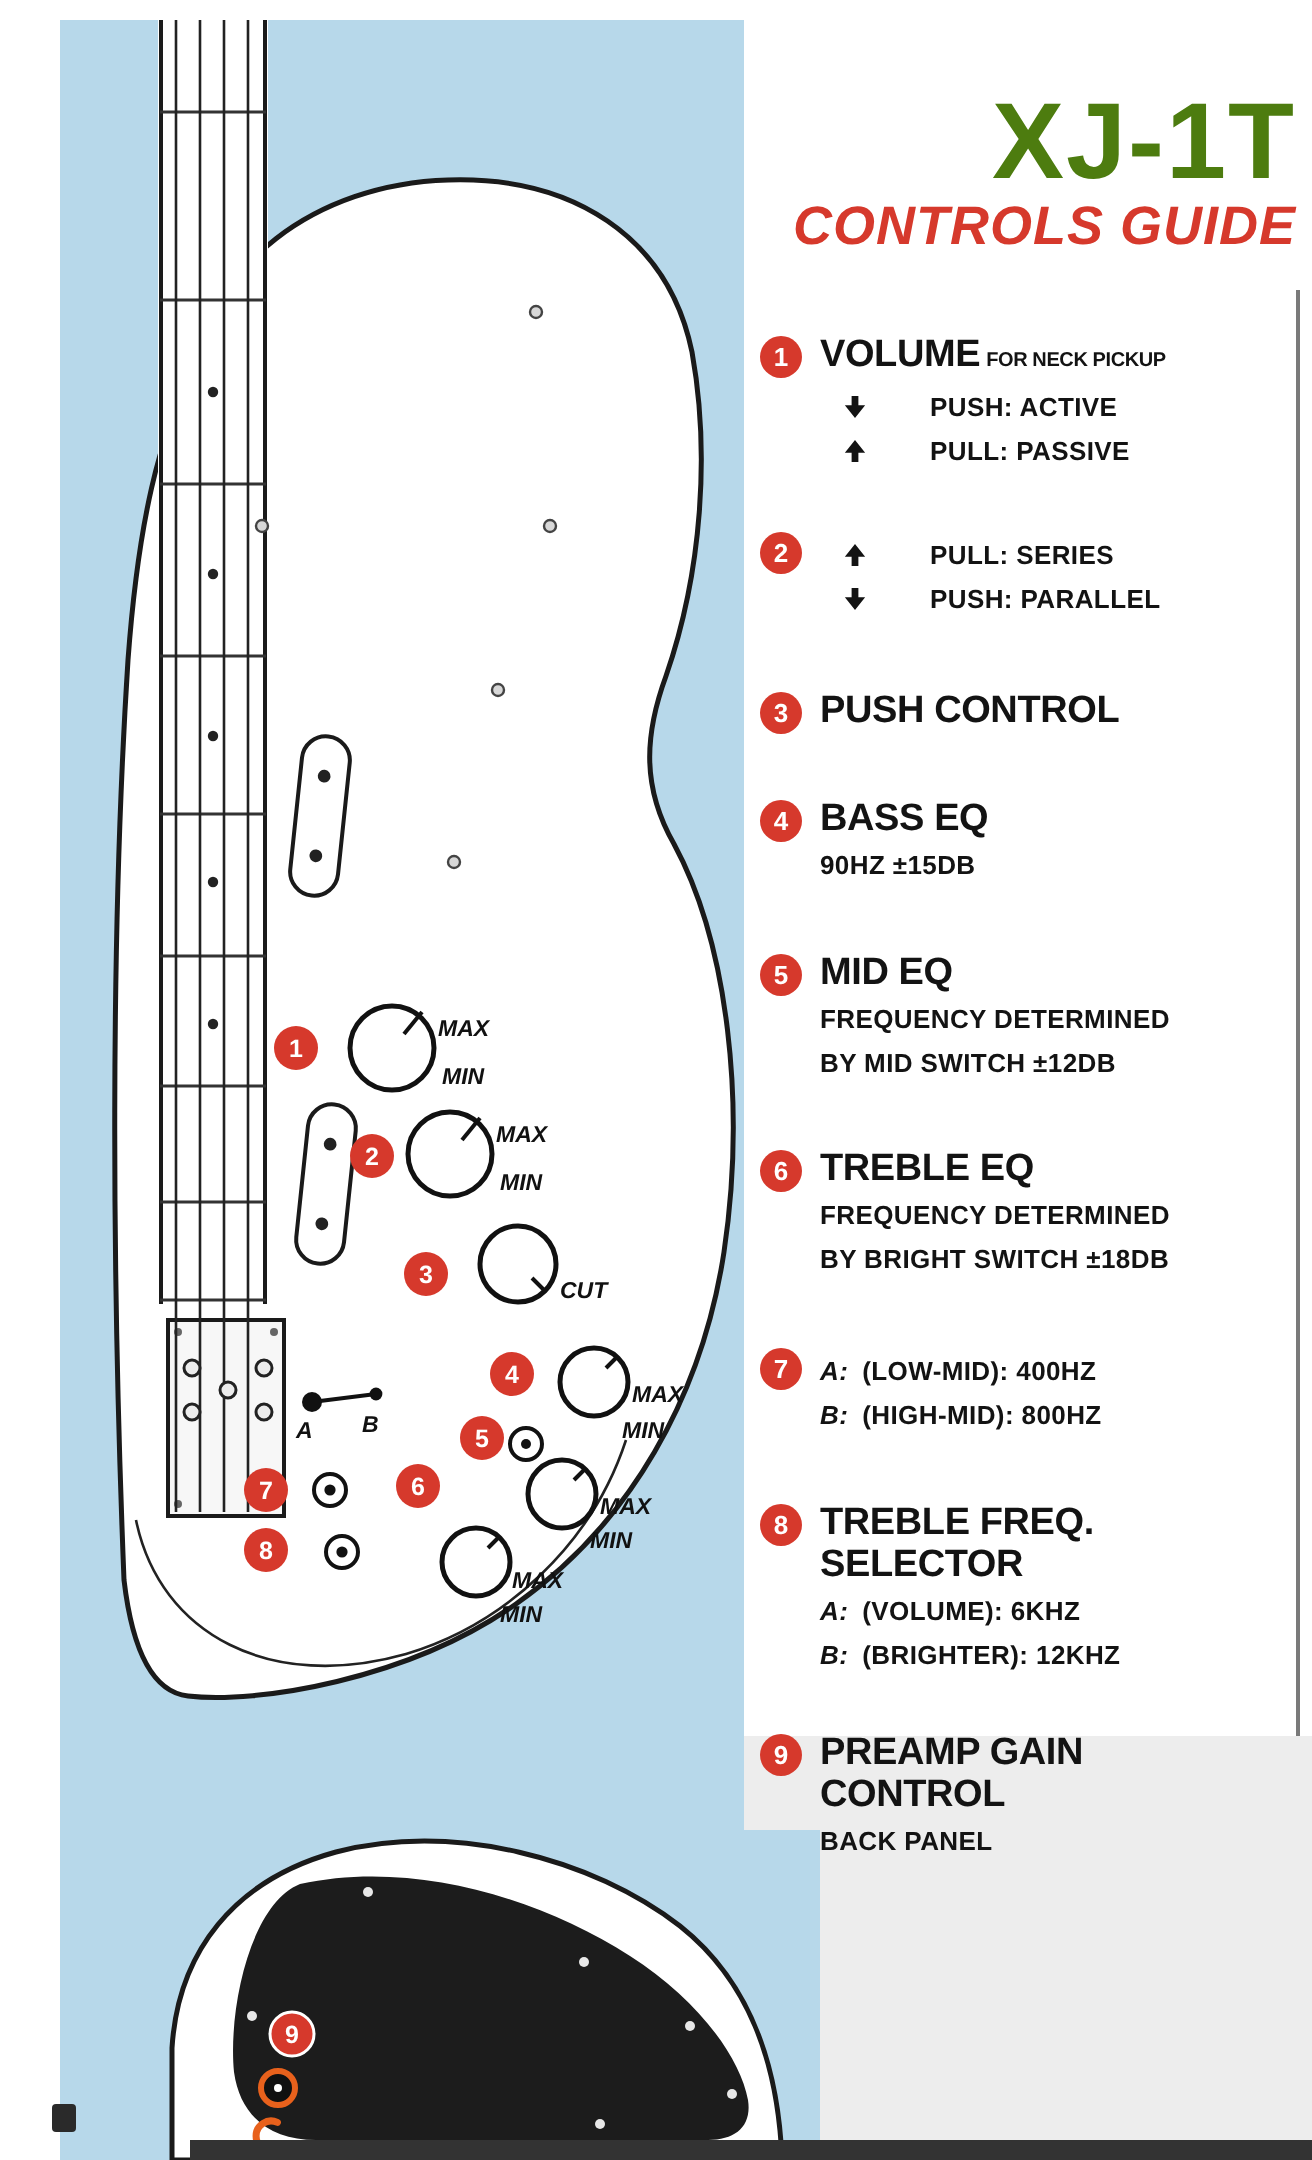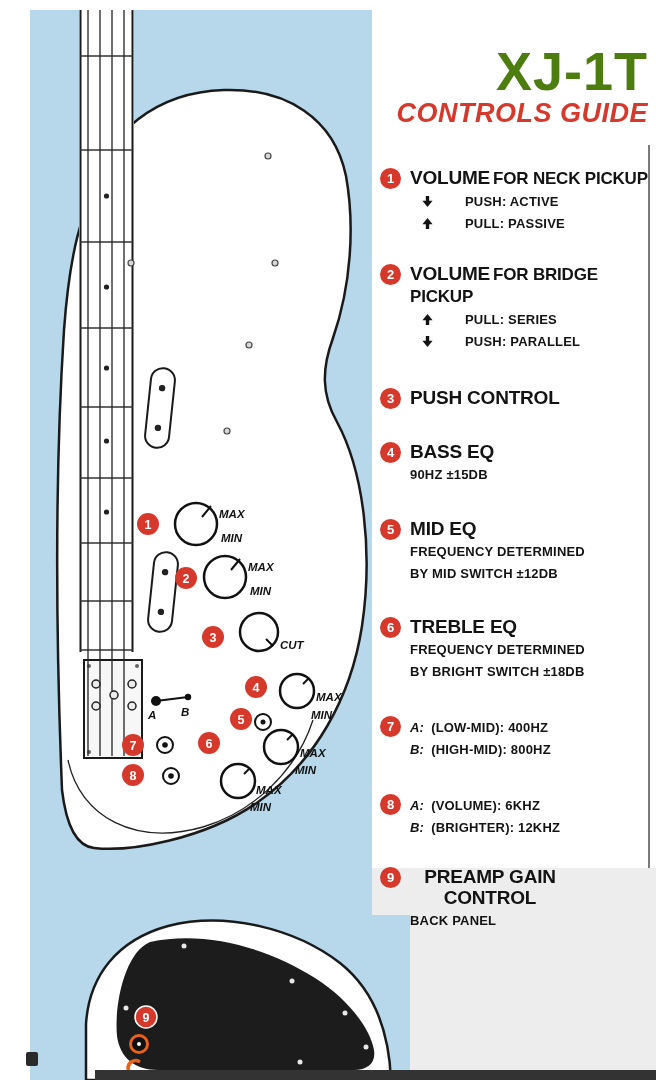--- a/index.html
+++ b/index.html
@@ -22,22 +22,22 @@
   .subtitle { font-size:27px; font-weight:bold; font-style:italic;
               color:#d6392c; letter-spacing:0.5px; }
 
   
   .legend { position:absolute; left:380px; top:167px; width:272px; }
   .item   { display:flex; gap:9px; }
   .badge  { flex:0 0 auto; width:21px; height:21px; border-radius:50%; background:#d6392c;
             color:#fff; font-size:13px; font-weight:bold; text-align:center; line-height:21px; margin-top:1px; }
   .ibody  { flex:1; min-width:0; }
   .hline  { font-size:19px; font-weight:bold; line-height:21px; letter-spacing:-0.2px; }
-  .hsuffix{ font-size:17px; margin-left:3px; }
-  .narrow .hline { max-width:160px;text-align:center; }
+  .hsuffix{ font-size:10px; margin-left:3px; }
+  .narrow .hline { max-width:160px; }
   .line   { font-size:13px; font-weight:bold; line-height:19px; margin-top:3px;
             display:flex; align-items:center; gap:5px; letter-spacing:0.2px; }
   .indent { margin-left:12px;gap:32px; }
   .pfx    { font-style:italic; margin-right:2px; }
   .arr path { fill:#131313; }
 
   
   .knob circle.kb { fill:#ffffff; stroke:#111; stroke-width:2.5; }
   .knob line { stroke:#111; stroke-width:2; }
   .lbl   { font-family:"Liberation Sans", sans-serif; font-style:italic; font-weight:bold; font-size:11.5px; fill:#111; }
@@ -271,21 +271,20 @@
               <path d="M4.5 13 L8.5 13 L8.5 7.5 L12.5 7.5 L6.5 0 L0.5 7.5 L4.5 7.5 Z"></path>
             </svg>
           <span>PULL: PASSIVE</span>
           </div>
       </div>
     </div>
 
     <div class="item" style="margin-bottom:36px">
       <span class="badge">2</span>
       <div class="ibody">
-        <div class="hline"><span>VOLUME</span><span class="hsuffix">FOR BRIDGE PICKUP</span></div>
         <div class="line indent">
           <svg class="arr" width="11" height="11" viewBox="0 0 13 13">
               <path d="M4.5 13 L8.5 13 L8.5 7.5 L12.5 7.5 L6.5 0 L0.5 7.5 L4.5 7.5 Z"></path>
             </svg>
           <span>PULL: SERIES</span>
           </div>
         <div class="line indent">
           <svg class="arr" width="11" height="11" viewBox="0 0 13 13">
               <path d="M4.5 0 L8.5 0 L8.5 5.5 L12.5 5.5 L6.5 13 L0.5 5.5 L4.5 5.5 Z"></path>
             </svg>
@@ -347,20 +346,21 @@
         <div class="line">
             <span class="pfx">B:</span>
             <span>(HIGH-MID): 800HZ</span>
           </div>
       </div>
     </div>
 
     <div class="item" style="margin-bottom:29px">
       <span class="badge">8</span>
       <div class="ibody">
+        <div class="hline"><span>TREBLE FREQ. SELECTOR</span></div>
         <div class="line">
             <span class="pfx">A:</span>
             <span>(VOLUME): 6KHZ</span>
           </div>
         <div class="line">
             <span class="pfx">B:</span>
             <span>(BRIGHTER): 12KHZ</span>
           </div>
       </div>
     </div>

